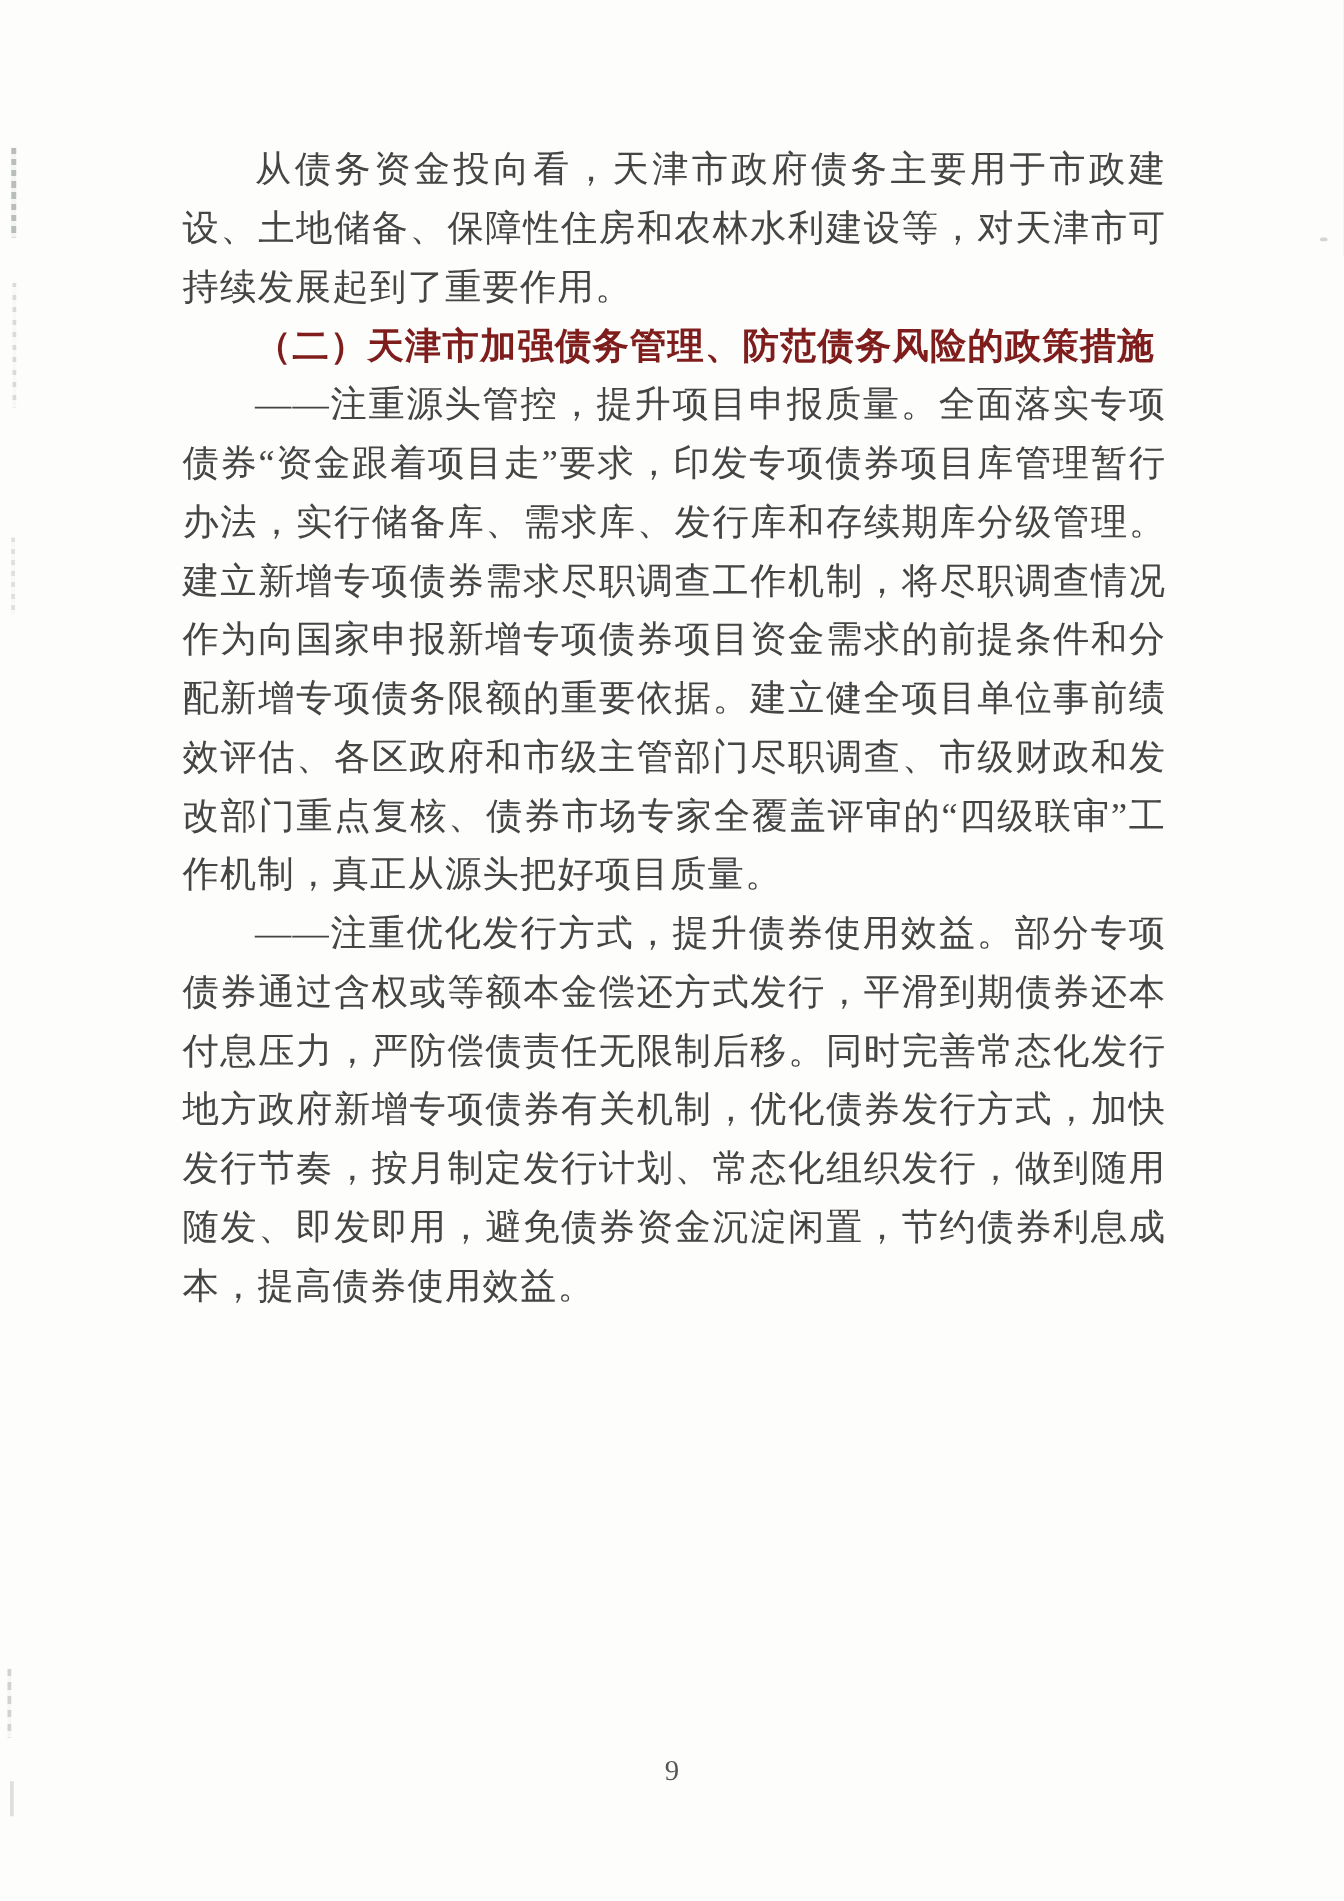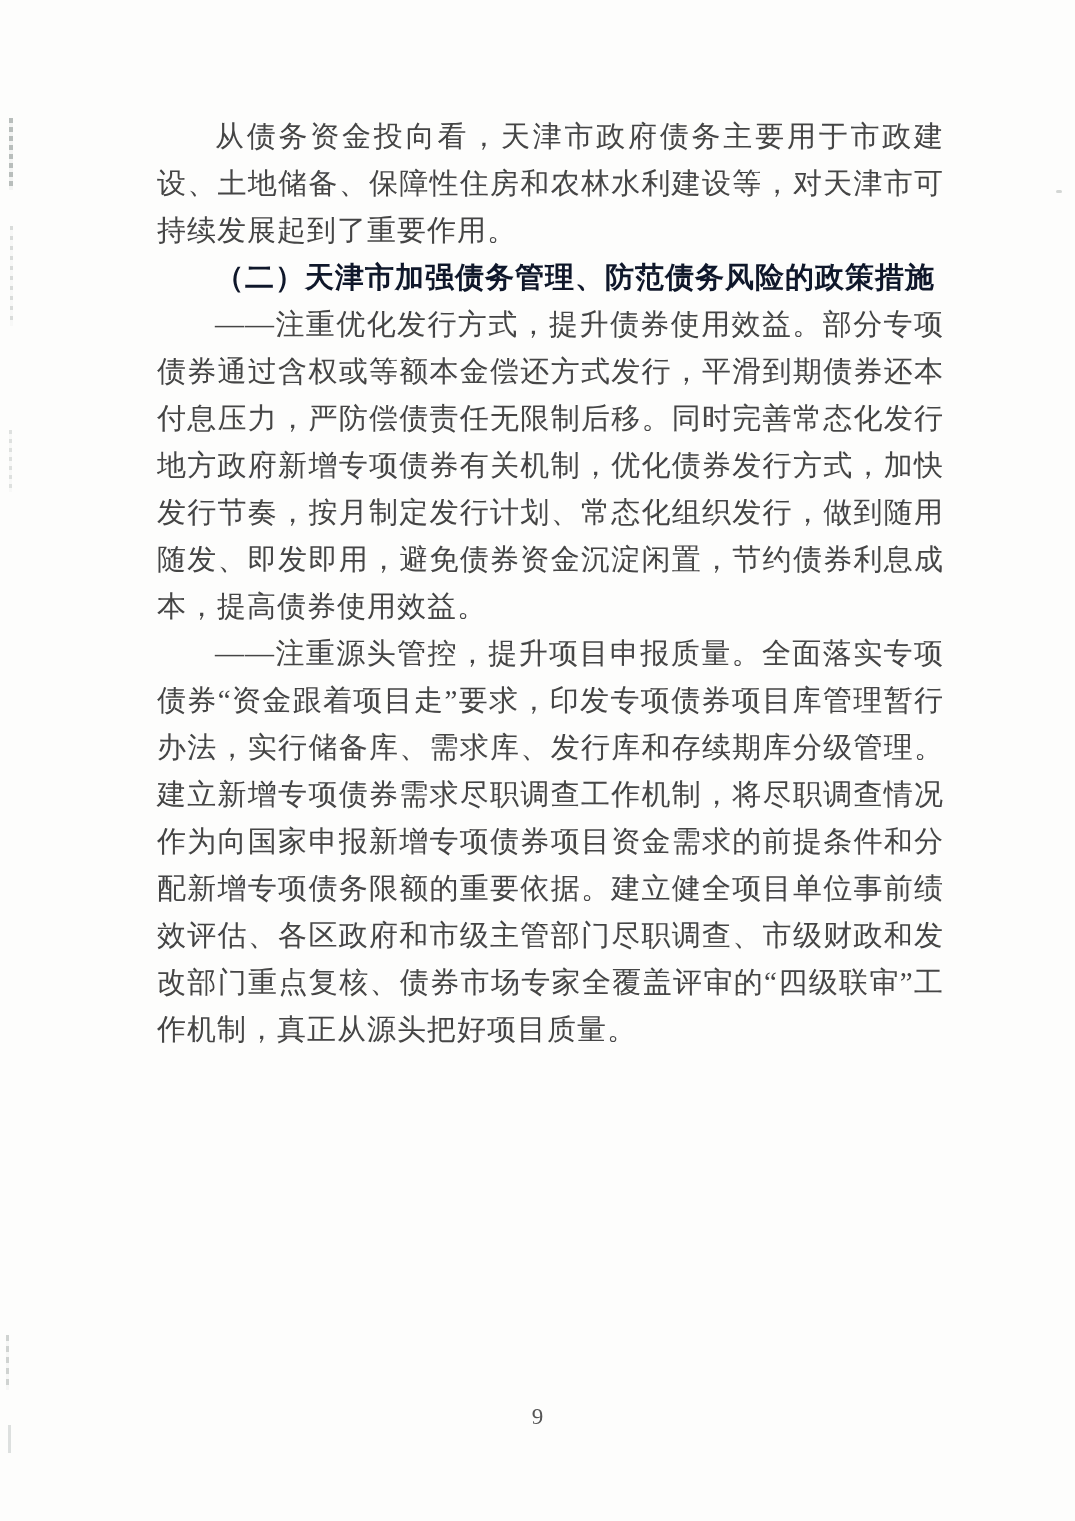--- a/index.html
+++ b/index.html
@@ -11,38 +11,38 @@
     position: relative;
     width: 1075px;
     height: 1521px;
     margin: 0 auto;
     background: #fdfdfc;
     overflow: hidden;
     font-family: "Liberation Serif", "DejaVu Serif", serif;
   }
   .content {
     position: absolute;
-    left: 157px;
+    left: 146px;
     top: 113px;
     width: 787px;
     font-size: 29px;
     line-height: 47px;
     color: #454545;
     text-align: justify;
     text-justify: inter-character;
     letter-spacing: 1px;
   }
   .content p {
     margin: 0;
     padding: 0;
     text-indent: 2em;
   }
   .content p.heading {
     font-weight: bold;
-    color: #0f172a;
+    color: #7f1d1d;
   }
   .footer {
     position: absolute;
     left: 0;
     right: 0;
     top: 1404px;
     text-align: center;
     font-size: 23px;
     color: #555555;
   }
@@ -97,19 +97,19 @@
   <span class="artifact strip-a"></span>
   <span class="artifact strip-b"></span>
   <span class="artifact strip-c"></span>
   <span class="artifact strip-d"></span>
   <span class="artifact strip-e"></span>
   <span class="artifact speck"></span>
 
   <div class="content">
     <p class="body-para">从债务资金投向看，天津市政府债务主要用于市政建设、土地储备、保障性住房和农林水利建设等，对天津市可持续发展起到了重要作用。</p>
     <p class="heading">（二）天津市加强债务管理、防范债务风险的政策措施</p>
+    <p class="body-para">——注重源头管控，提升项目申报质量。全面落实专项债券“资金跟着项目走”要求，印发专项债券项目库管理暂行办法，实行储备库、需求库、发行库和存续期库分级管理。建立新增专项债券需求尽职调查工作机制，将尽职调查情况作为向国家申报新增专项债券项目资金需求的前提条件和分配新增专项债务限额的重要依据。建立健全项目单位事前绩效评估、各区政府和市级主管部门尽职调查、市级财政和发改部门重点复核、债券市场专家全覆盖评审的“四级联审”工作机制，真正从源头把好项目质量。</p>
     <p class="body-para">——注重优化发行方式，提升债券使用效益。部分专项债券通过含权或等额本金偿还方式发行，平滑到期债券还本付息压力，严防偿债责任无限制后移。同时完善常态化发行地方政府新增专项债券有关机制，优化债券发行方式，加快发行节奏，按月制定发行计划、常态化组织发行，做到随用随发、即发即用，避免债券资金沉淀闲置，节约债券利息成本，提高债券使用效益。</p>
-    <p class="body-para">——注重源头管控，提升项目申报质量。全面落实专项债券“资金跟着项目走”要求，印发专项债券项目库管理暂行办法，实行储备库、需求库、发行库和存续期库分级管理。建立新增专项债券需求尽职调查工作机制，将尽职调查情况作为向国家申报新增专项债券项目资金需求的前提条件和分配新增专项债务限额的重要依据。建立健全项目单位事前绩效评估、各区政府和市级主管部门尽职调查、市级财政和发改部门重点复核、债券市场专家全覆盖评审的“四级联审”工作机制，真正从源头把好项目质量。</p>
   </div>
 
   <div class="footer">9</div>
 
 </div>
 
 </body></html>

